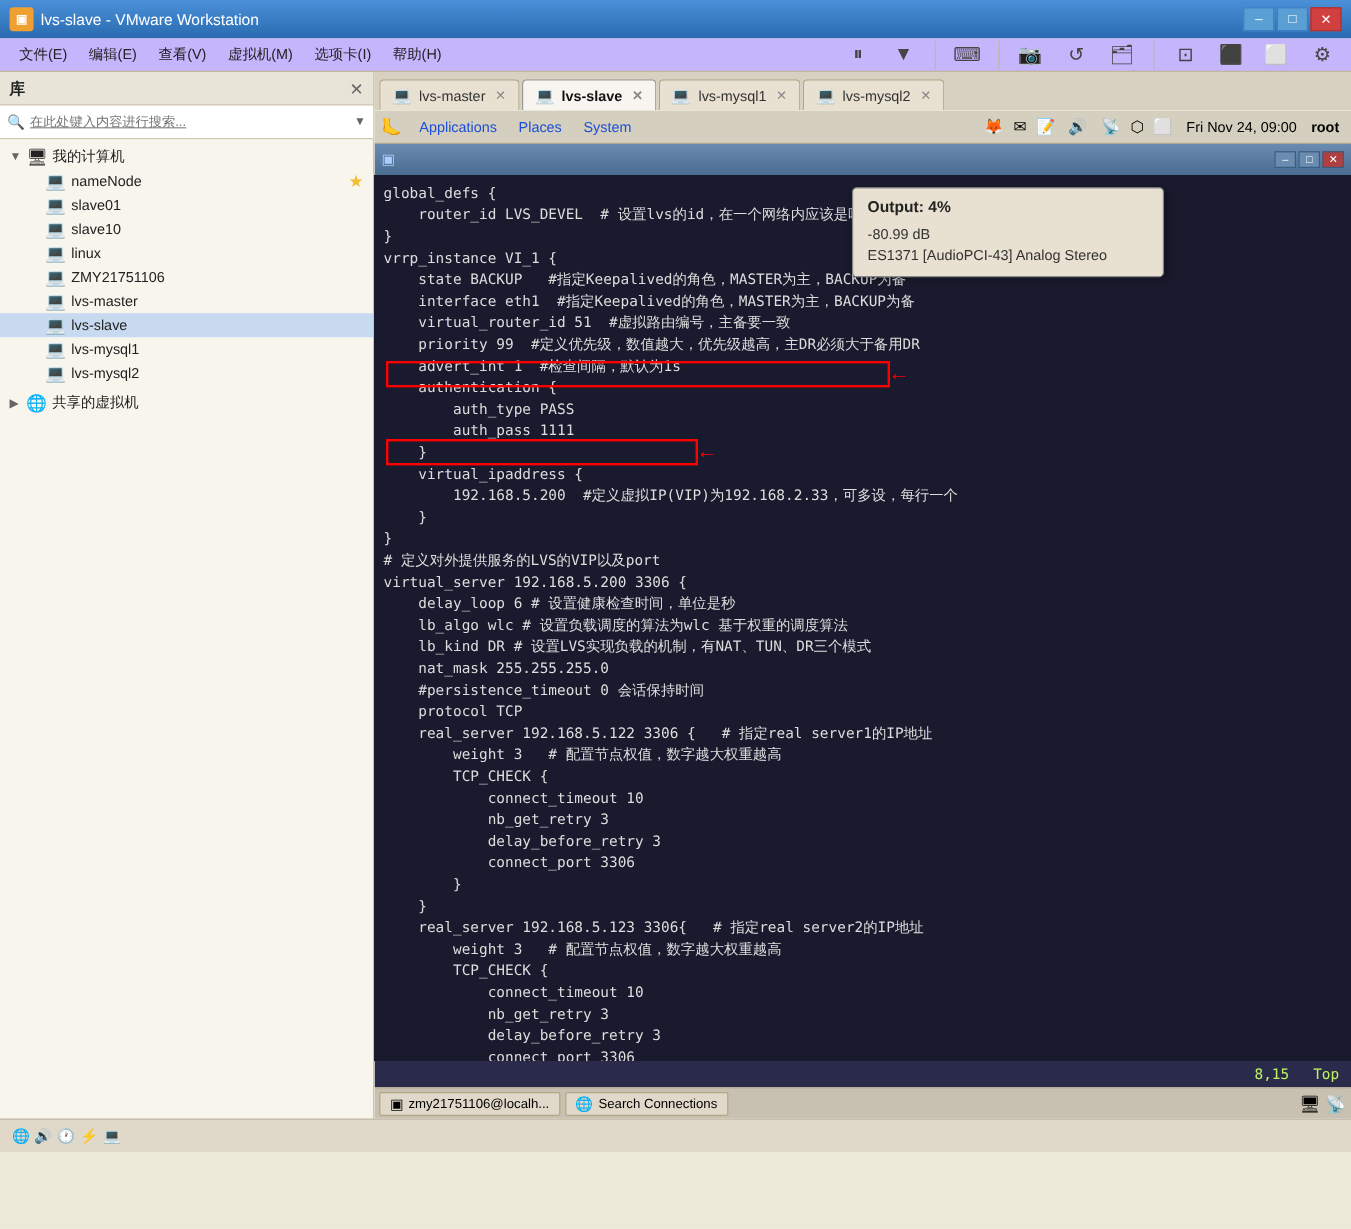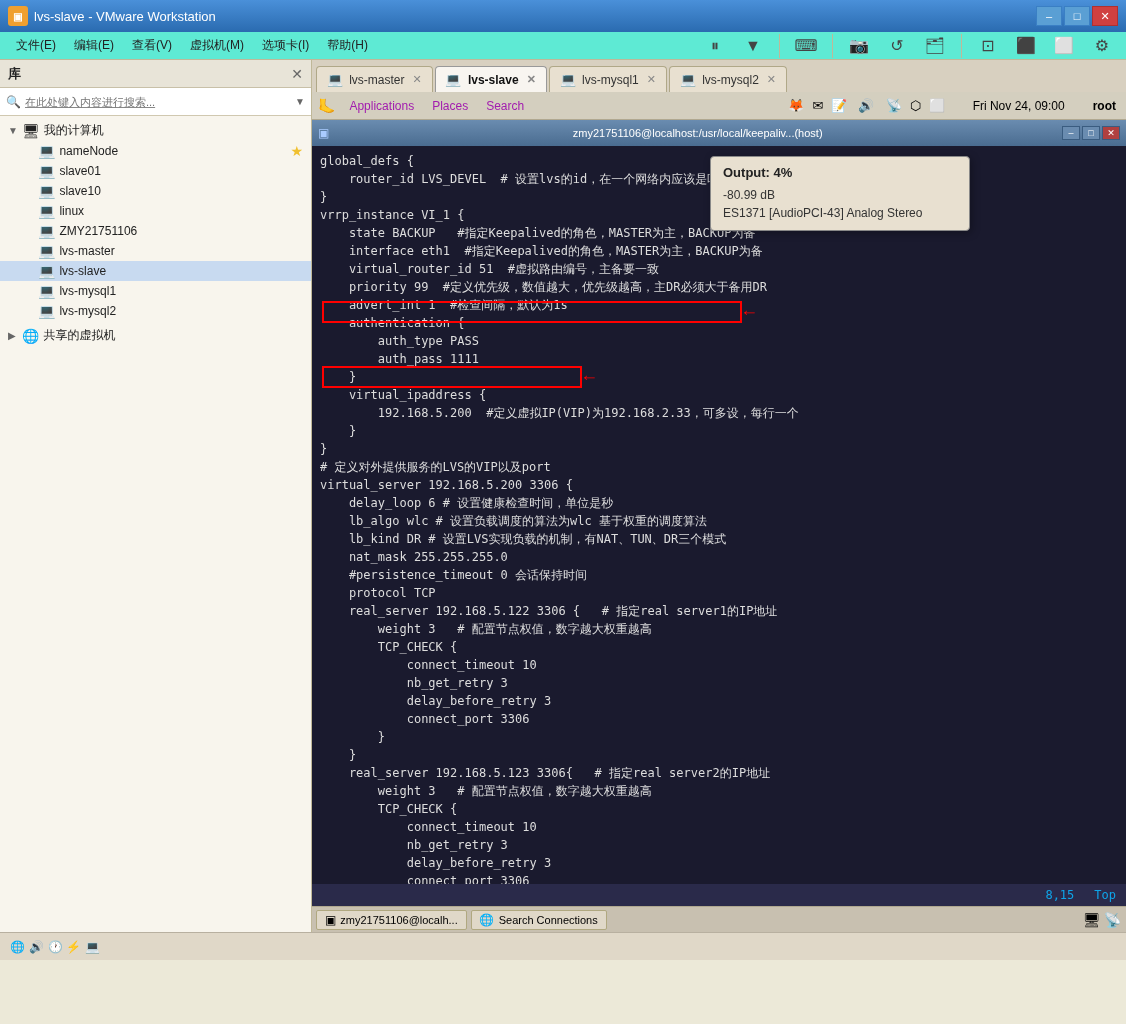--- a/index.html
+++ b/index.html
@@ -60,21 +60,21 @@
       display: flex;
       align-items: center;
       justify-content: center;
     }
     .win-btn.close { background: #d04040; border-color: #b03030; }
 
     
     #menubar {
       width: 100%;
       height: 28px;
-      background: #5eead4;
+      background: #c4b5fd;
       border-bottom: 1px solid #c0b898;
       display: flex;
       align-items: center;
       padding: 0 8px;
       gap: 2px;
     }
     .menu-item {
       padding: 3px 8px;
       font-size: 12px;
       color: #222;
@@ -261,21 +261,21 @@
       display: flex;
       align-items: center;
       padding: 0 6px;
       gap: 2px;
       border-bottom: 1px solid #b0a890;
     }
     .gnome-menu {
       padding: 2px 8px;
       font-size: 12px;
       cursor: pointer;
-      color: #a21caf;
+      color: #1d4ed8;
     }
 
     
     #code-area {
       flex: 1;
       background: #1a1a2e;
       color: #e0e0e0;
       font-family: 'Courier New', monospace;
       font-size: 12px;
       padding: 6px 8px;
@@ -285,21 +285,21 @@
     }
     #code-area pre {
       white-space: pre;
       margin: 0;
     }
 
     
     #code-status {
       height: 22px;
       background: #2a2a4a;
-      color: #0ea5e9;
+      color: #bef264;
       display: flex;
       align-items: center;
       justify-content: flex-end;
       padding: 0 10px;
       font-family: monospace;
       font-size: 12px;
       gap: 20px;
     }
 
     
@@ -511,37 +511,36 @@
         <span class="tab-close">✕</span>
       </div>
     </div>
 
     <div id="content">
 
       <div id="gnome-bar">
         <span style="font-size:14px;margin-right:4px;">🦶</span>
         <span class="gnome-menu">Applications</span>
         <span class="gnome-menu">Places</span>
-        <span class="gnome-menu">Search</span>
+        <span class="gnome-menu">System</span>
         <div style="flex:1;"></div>
 
         <span style="font-size:13px;margin:0 3px;">🦊</span>
         <span style="font-size:13px;margin:0 3px;">✉</span>
         <span style="font-size:13px;margin:0 3px;">📝</span>
         <span style="font-size:13px;margin:0 6px;">🔊</span>
         <span style="font-size:13px;margin:0 3px;">📡</span>
         <span style="font-size:13px;margin:0 3px;">⬡</span>
         <span style="font-size:13px;margin:0 3px;">⬜</span>
-        <span style="font-size:12px;margin:0 22px;">Fri Nov 24, 09:00</span>
+        <span style="font-size:12px;margin:0 6px;">Fri Nov 24, 09:00</span>
         <span style="font-size:12px;margin:0 4px;font-weight:bold;">root</span>
       </div>
 
       <div id="terminal-header">
         <span style="font-size:12px;color:#aaccff;margin-right:4px;">▣</span>
-        <span class="term-title">zmy21751106@localhost:/usr/local/keepaliv...(host)</span>
         <div class="term-controls">
           <button class="term-btn">–</button>
           <button class="term-btn">□</button>
           <button class="term-btn" style="background:#b04040;">✕</button>
         </div>
       </div>
 
 
       <div id="code-area">
         <pre style="color:#ddd;">global_defs {

